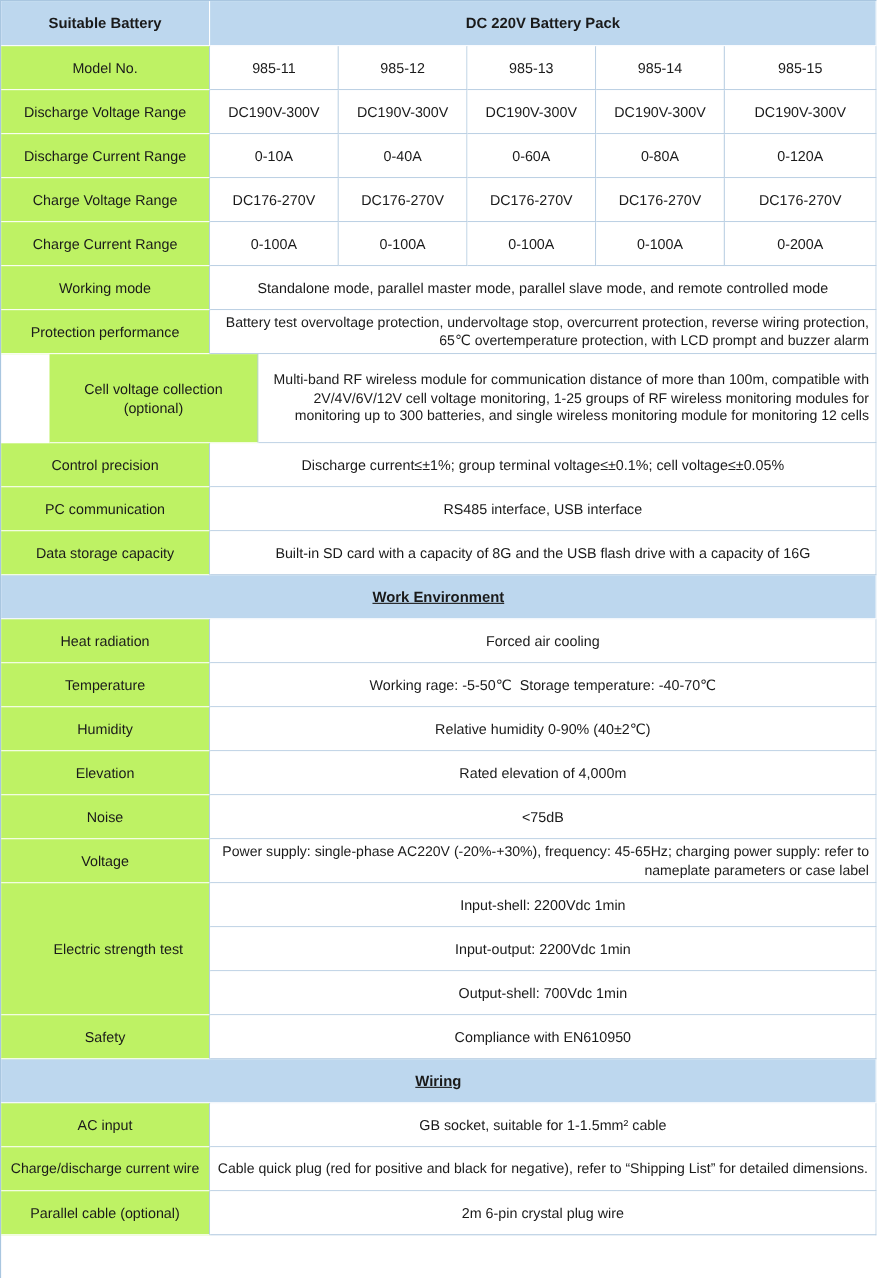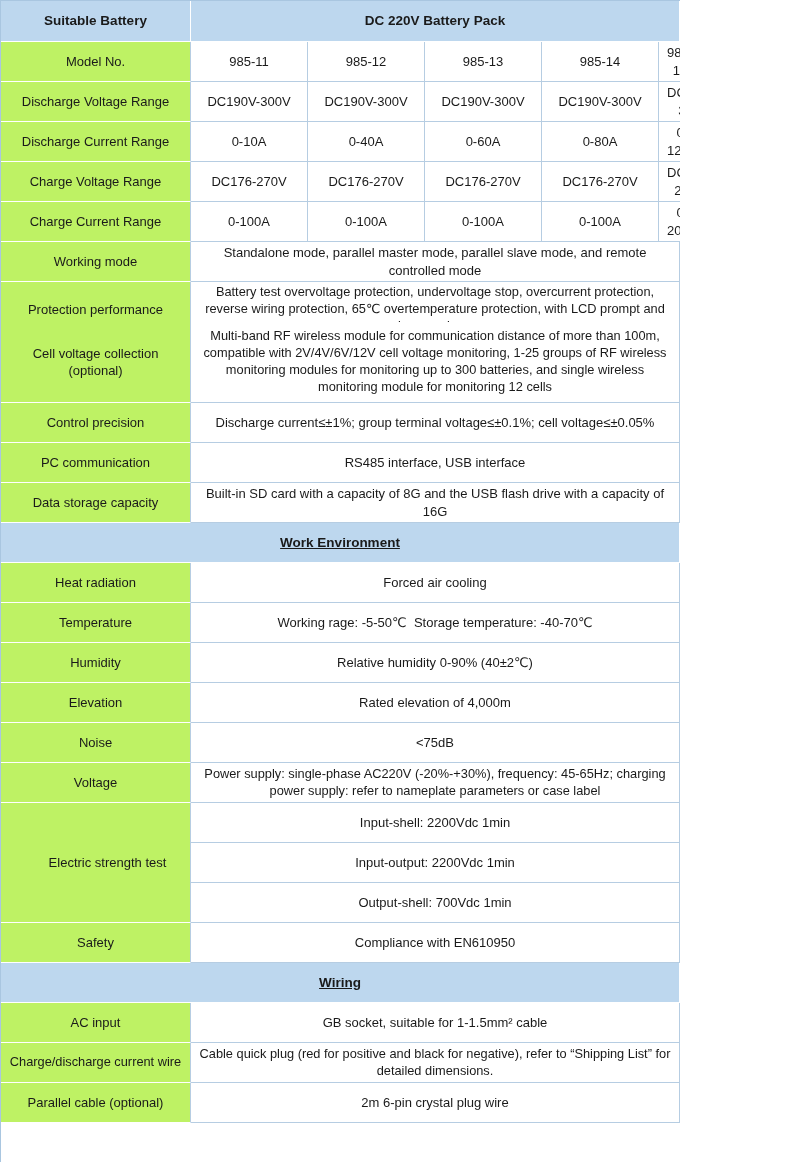--- a/index.html
+++ b/index.html
@@ -2,35 +2,35 @@
 <html><head>
 <meta charset="utf-8">
 <style>
   * { margin: 0; padding: 0; box-sizing: border-box; }
   body {
     font-family: "Liberation Sans", "DejaVu Sans", sans-serif;
     background: #ffffff;
     color: #1a1a1a;
   }
   .spec-table {
-    width: 680px;
+    width: 797px;
     height: 1162px;
     border-left: 1px solid #a9c6e0;
     border-top: 1px solid #a9c6e0;
     overflow: hidden;
   }
   .row {
     display: grid;
     grid-template-columns: 190px repeat(4, 117px) 1fr;
     height: 40px;
   }
   .row.wide { grid-template-columns: 190px 1fr; }
   .row.sec  { grid-template-columns: 1fr; text-decoration: underline; }
   .row.h41  { height: 41px; }
-  .row.h81  { height: 81px; }
+  .row.h81  { height: 81px; margin-left: 44px; }
   .row.esr  { height: 120px; grid-template-columns: 190px 1fr; grid-template-rows: repeat(3, 40px); }
   .cell {
     display: flex;
     align-items: center;
     justify-content: center;
     text-align: center;
     padding: 2px 8px;
     font-size: 13px;
     line-height: 1.32;
     border-right: 1px solid #b6cde2;
@@ -42,21 +42,21 @@
     border-bottom-color: #ffffff;
   }
   .blue {
     background: #bdd7ee;
     font-weight: bold;
     font-size: 13.5px;
     border-bottom-color: #ffffff;
     border-right-color: #ffffff;
   }
   .lspan { grid-row: 1 / 4; padding-left: 32px; }
-  .tight { padding: 2px 6px; font-size: 12.8px; }
+  .tight { padding: 2px 6px; font-size: 12.8px; text-align: right; }
 </style>
 </head>
 <body>
 
 <div class="spec-table">
 
   <div class="row wide h41">
     <div class="cell label blue">Suitable Battery</div>
     <div class="cell blue">DC 220V Battery Pack</div>
   </div>

